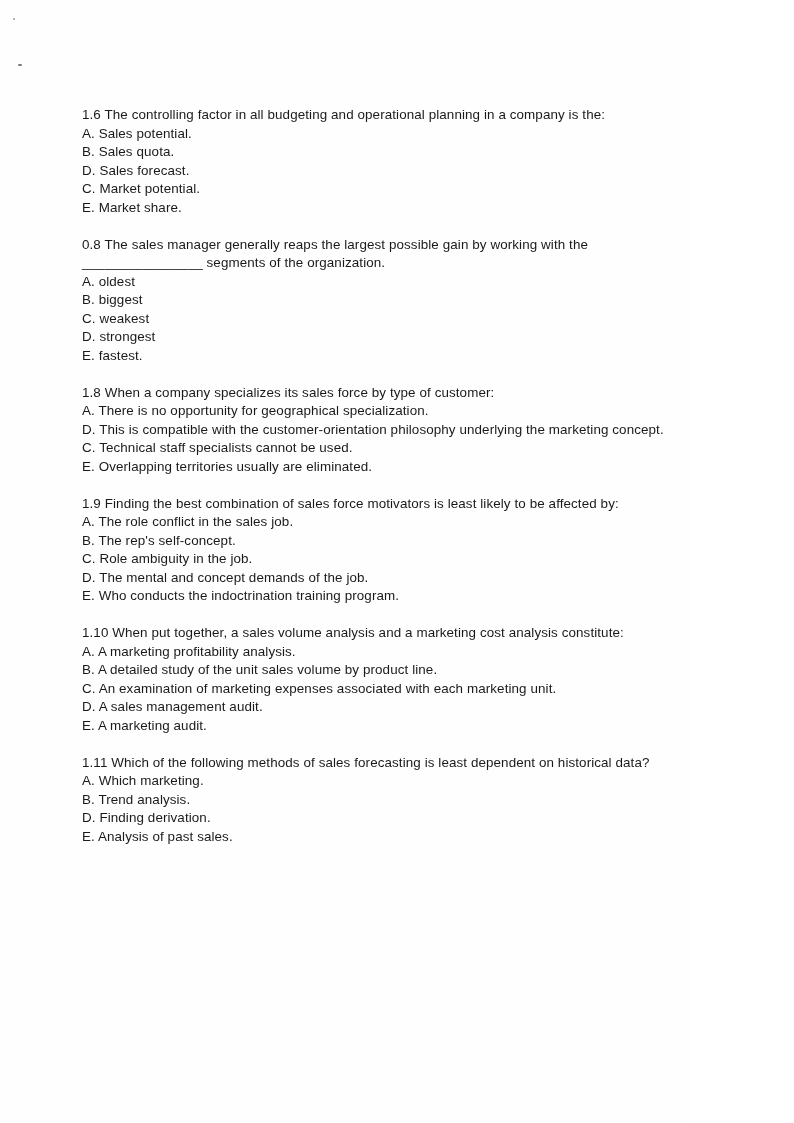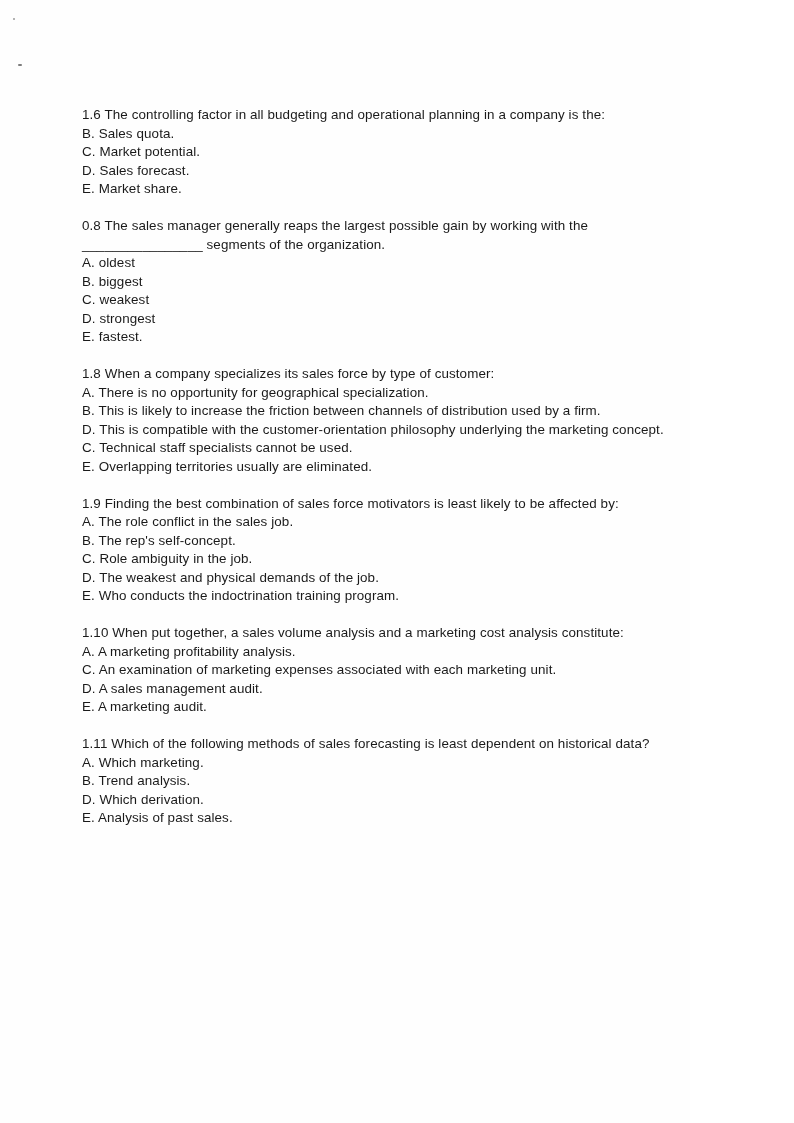--- a/index.html
+++ b/index.html
@@ -51,67 +51,68 @@
   .speck.s4 { left: 790px; top: 520px; width: 2px; height: 2px; background:#a5a5a5; }
 </style>
 </head>
 <body>
 
 <div class="page">
   <main class="content">
 
     <section class="question">
       <p class="line">1.6 The controlling factor in all budgeting and operational planning in a company is the:</p>
+      <p class="line">A. Sales potential.</p>
       <p class="line">B. Sales quota.</p>
+      <p class="line">D. Sales forecast.</p>
       <p class="line">C. Market potential.</p>
-      <p class="line">D. Sales forecast.</p>
       <p class="line">E. Market share.</p>
     </section>
 
     <section class="question">
       <p class="line">0.8 The sales manager generally reaps the largest possible gain by working with the</p>
       <p class="line">________________ segments of the organization.</p>
       <p class="line">A. oldest</p>
       <p class="line">B. biggest</p>
       <p class="line">C. weakest</p>
       <p class="line">D. strongest</p>
       <p class="line">E. fastest.</p>
     </section>
 
     <section class="question">
       <p class="line">1.8 When a company specializes its sales force by type of customer:</p>
       <p class="line">A. There is no opportunity for geographical specialization.</p>
-      <p class="line">B. This is likely to increase the friction between channels of distribution used by a firm.</p>
       <p class="line">D. This is compatible with the customer-orientation philosophy underlying the marketing concept.</p>
       <p class="line">C. Technical staff specialists cannot be used.</p>
       <p class="line">E. Overlapping territories usually are eliminated.</p>
     </section>
 
     <section class="question">
       <p class="line">1.9 Finding the best combination of sales force motivators is least likely to be affected by:</p>
       <p class="line">A. The role conflict in the sales job.</p>
       <p class="line">B. The rep's self-concept.</p>
       <p class="line">C. Role ambiguity in the job.</p>
-      <p class="line">D. The weakest and physical demands of the job.</p>
+      <p class="line">D. The mental and concept demands of the job.</p>
       <p class="line">E. Who conducts the indoctrination training program.</p>
     </section>
 
     <section class="question">
       <p class="line">1.10 When put together, a sales volume analysis and a marketing cost analysis constitute:</p>
       <p class="line">A. A marketing profitability analysis.</p>
+      <p class="line">B. A detailed study of the unit sales volume by product line.</p>
       <p class="line">C. An examination of marketing expenses associated with each marketing unit.</p>
       <p class="line">D. A sales management audit.</p>
       <p class="line">E. A marketing audit.</p>
     </section>
 
     <section class="question">
       <p class="line">1.11 Which of the following methods of sales forecasting is least dependent on historical data?</p>
       <p class="line">A. Which marketing.</p>
       <p class="line">B. Trend analysis.</p>
-      <p class="line">D. Which derivation.</p>
+      <p class="line">D. Finding derivation.</p>
       <p class="line">E. Analysis of past sales.</p>
     </section>
 
   </main>
 
   <div class="page-number">3</div>
 
   <span class="speck s1"></span>
   <span class="speck s2"></span>
   <span class="speck s3"></span>

